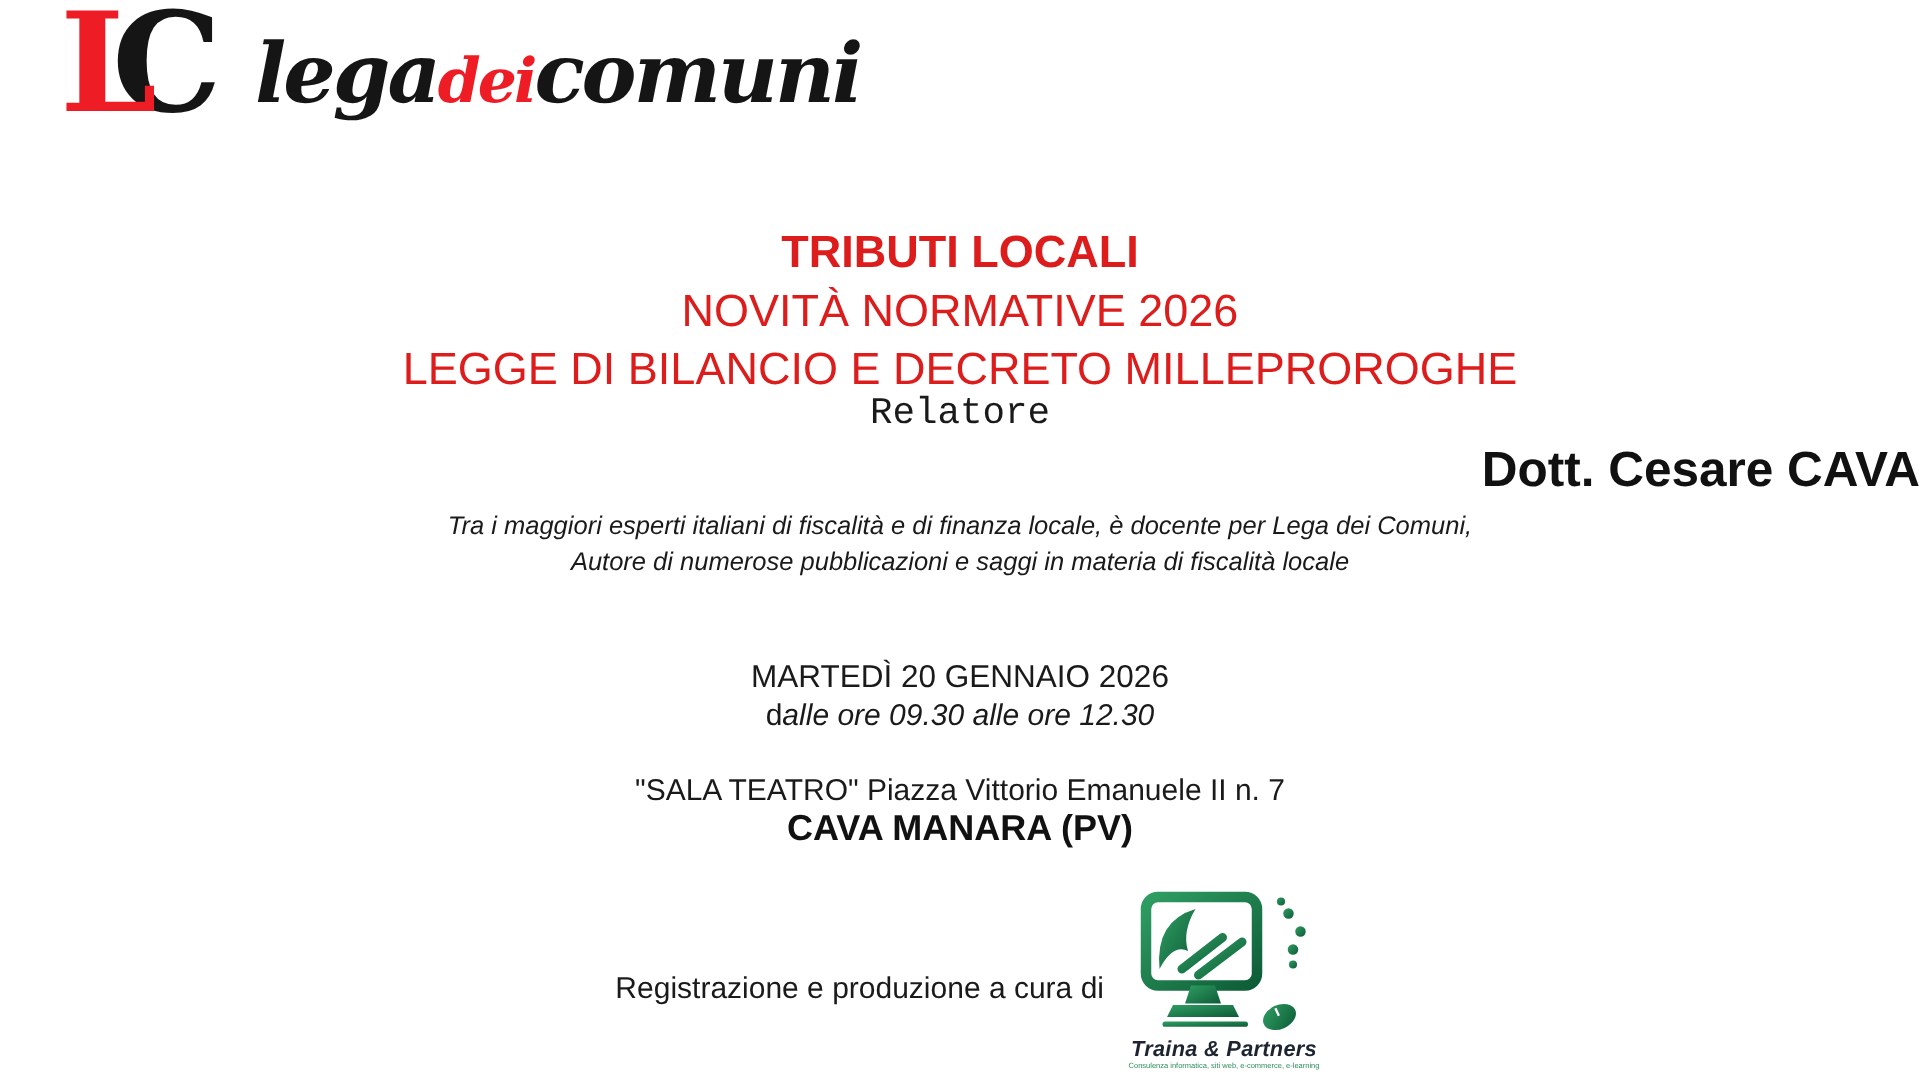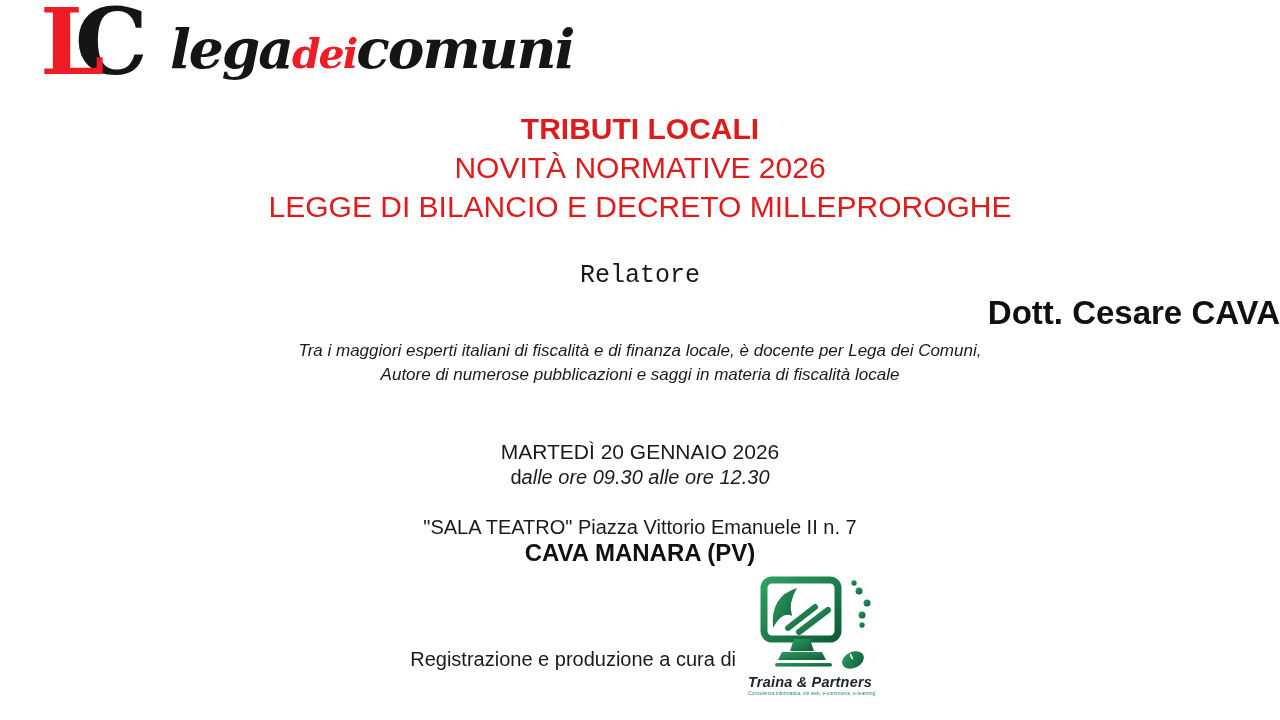--- a/index.html
+++ b/index.html
@@ -48,21 +48,21 @@
   .wordmark .wm1, .wordmark .wm3 { color:#151515; font-size:55px; }
   .wordmark .wm2 { color:var(--logo-red,#EE1C24); font-size:41px; }
 
   
   .title-block {
     position:absolute; top:109px; left:0; width:100%;
     text-align:center;
     color:var(--accent-red,#DD1C1C);
     font-size:30px; line-height:39px;
   }
-  .title-line-1 { font-weight:bold; }
+  .title-line-1 { font-weight:bold;margin-top:40px; }
 
   
   .speaker-block {
     position:absolute; top:261px; left:0; width:100%;
     text-align:center;
   }
   .speaker-role { font-size:25px; line-height:29px; color:#1a1a1a;font-family:Liberation Mono, monospace; }
   .speaker-name { font-size:33px; line-height:40px; font-weight:bold; color:#111; margin-top:3px;text-align:right; }
   .speaker-bio {
     margin-top:6px;
@@ -88,21 +88,22 @@
   .venue-city { font-size:24px; line-height:26px; font-weight:bold; color:#111; }
 
   
   .production-label {
     position:absolute; top:648px; left:0; width:736px;
     text-align:right;
     font-size:20px; color:#1a1a1a;
     white-space:nowrap;
   }
   .partner {
-    position:absolute; left:748px; top:576px; width:136px;
+    position:absolute; left:748px; top:594px; width:136px;
+    text-align:center;
   }
   .partner-icon { display:block; margin:0 auto; }
   .partner-name {
     font-size:14.5px; font-weight:bold; font-style:italic;
     color:#1d2430; letter-spacing:0.2px;
     margin-top:-2px;
     white-space:nowrap;
   }
   .partner-tagline {
     font-size:5px; color:#2f8f5d;

